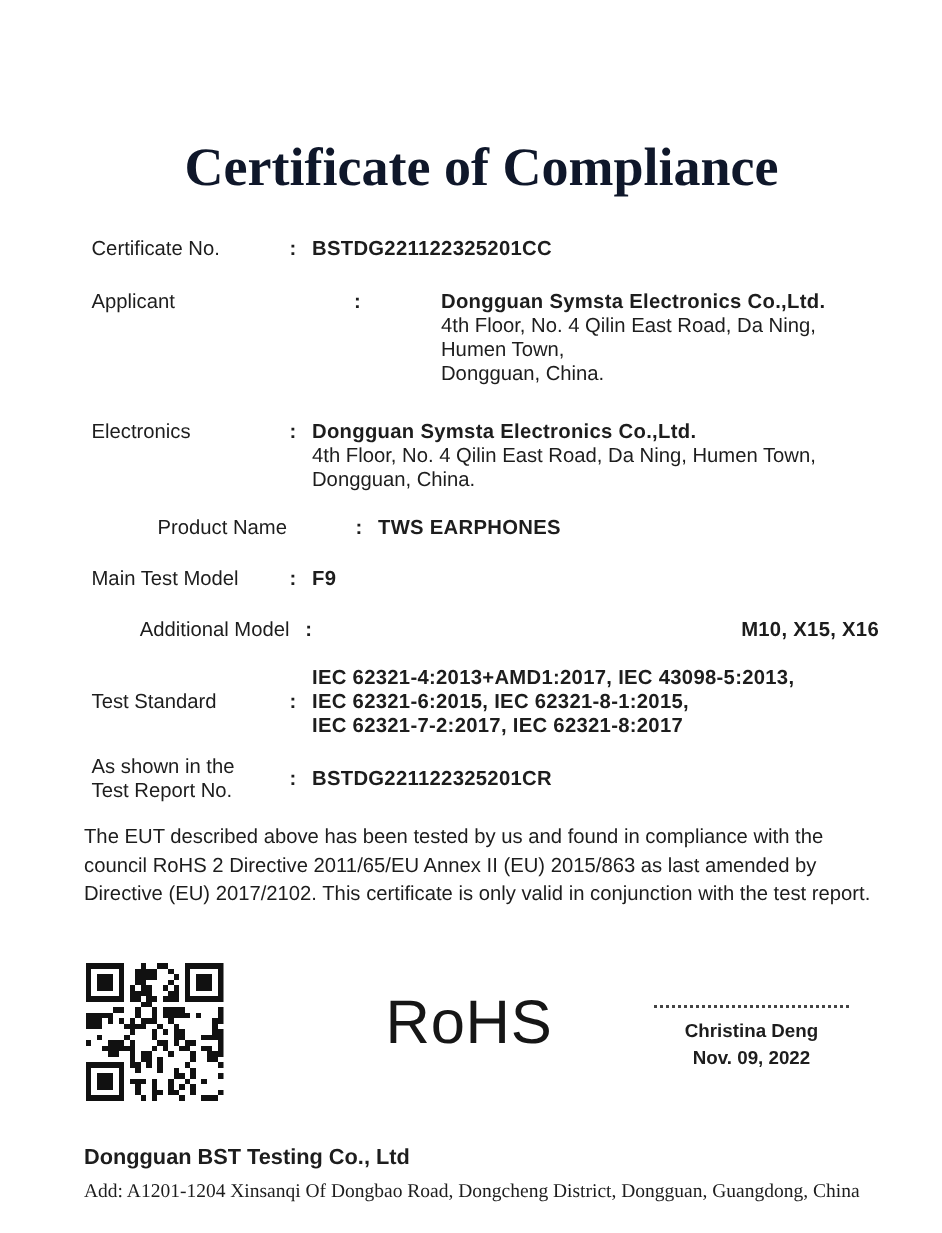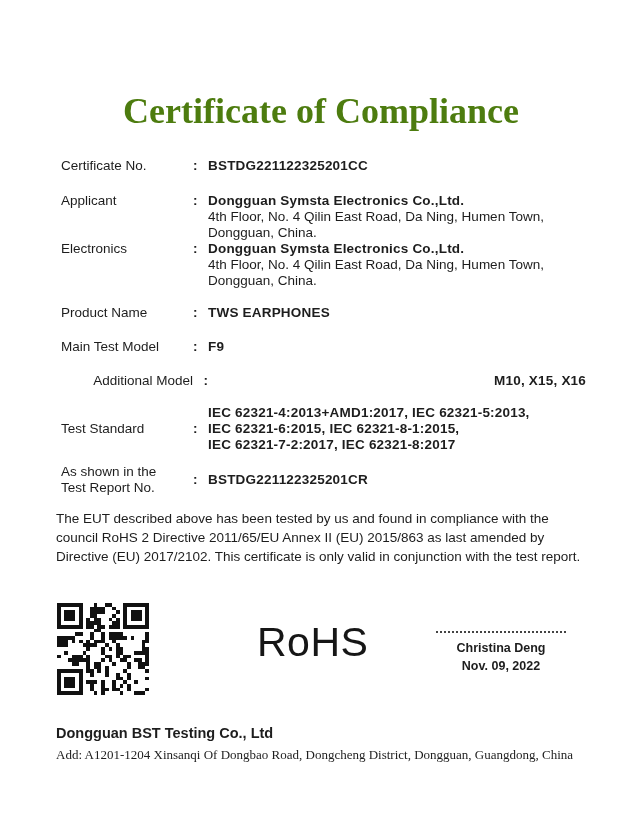--- a/index.html
+++ b/index.html
@@ -12,42 +12,42 @@
   }
   .page { width: 628px; height: 822px; padding: 0 42px 0 56px; position: relative; }
 
   .title {
     margin-top: 90px;
     text-align: center;
     font-family: "Liberation Serif", serif;
     font-weight: bold;
     font-size: 36px;
     line-height: 42px;
-    color: #4d7c0f;
+    color: #0f172a;
     letter-spacing: 0px;
   }
 
   .fields { margin-top: 26px; margin-left: 5px; }
   .field-row {
     display: grid;
     grid-template-columns: 132px 15px 1fr;
     font-size: 13.5px;
     line-height: 16px;
   }
   .field-row .label { font-weight: normal; }
   .field-row .colon { font-weight: bold; }
   .field-row .value { font-weight: bold; letter-spacing: 0.2px; }
   .field-row .value .plain { font-weight: normal; letter-spacing: 0; }
   .v-center .label, .v-center .colon { align-self: center; }
   .v-center-all .label, .v-center-all .colon, .v-center-all .value { align-self: center; }
 
   .mb-cert { margin-bottom: 19px; }
-  .mb-app  { margin-bottom: 0; }
+  .mb-app  { margin-bottom: 23px; gap: 43px; }
   .mb-man  { margin-bottom: 16px; }
-  .mb-prod { margin-bottom: 18px; }
+  .mb-prod { margin-bottom: 18px; margin-left: 44px; }
   .mb-main { margin-bottom: 18px; }
   .mb-add  { margin-bottom: 16px; text-align: right; }
   .mb-std  { margin-bottom: 11px; }
 
   .statement {
     margin-top: 13px;
     width: 537px;
     font-size: 13.5px;
     line-height: 19px;
     font-weight: normal;
@@ -154,21 +154,21 @@
     <div class="field-row mb-add">
       <div class="label">Additional Model</div>
       <div class="colon">:</div>
       <div class="value">M10, X15, X16</div>
     </div>
 
     <div class="field-row v-center mb-std">
       <div class="label">Test Standard</div>
       <div class="colon">:</div>
       <div class="value">
-        <div>IEC 62321-4:2013+AMD1:2017, IEC 62321-5:2013,</div>
+        <div>IEC 62321-4:2013+AMD1:2017, IEC 43098-5:2013,</div>
         <div>IEC 62321-6:2015, IEC 62321-8-1:2015,</div>
         <div>IEC 62321-7-2:2017, IEC 62321-8:2017</div>
       </div>
     </div>
 
     <div class="field-row v-center-all">
       <div class="label">
         <div>As shown in the</div>
         <div>Test Report No.</div>
       </div>

